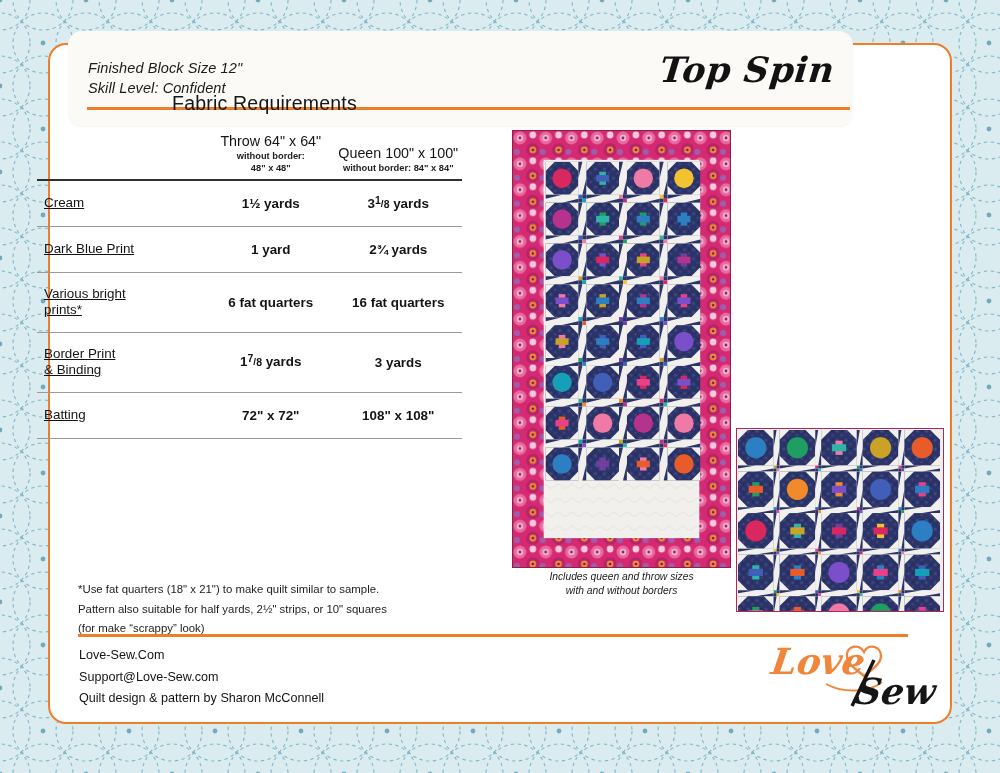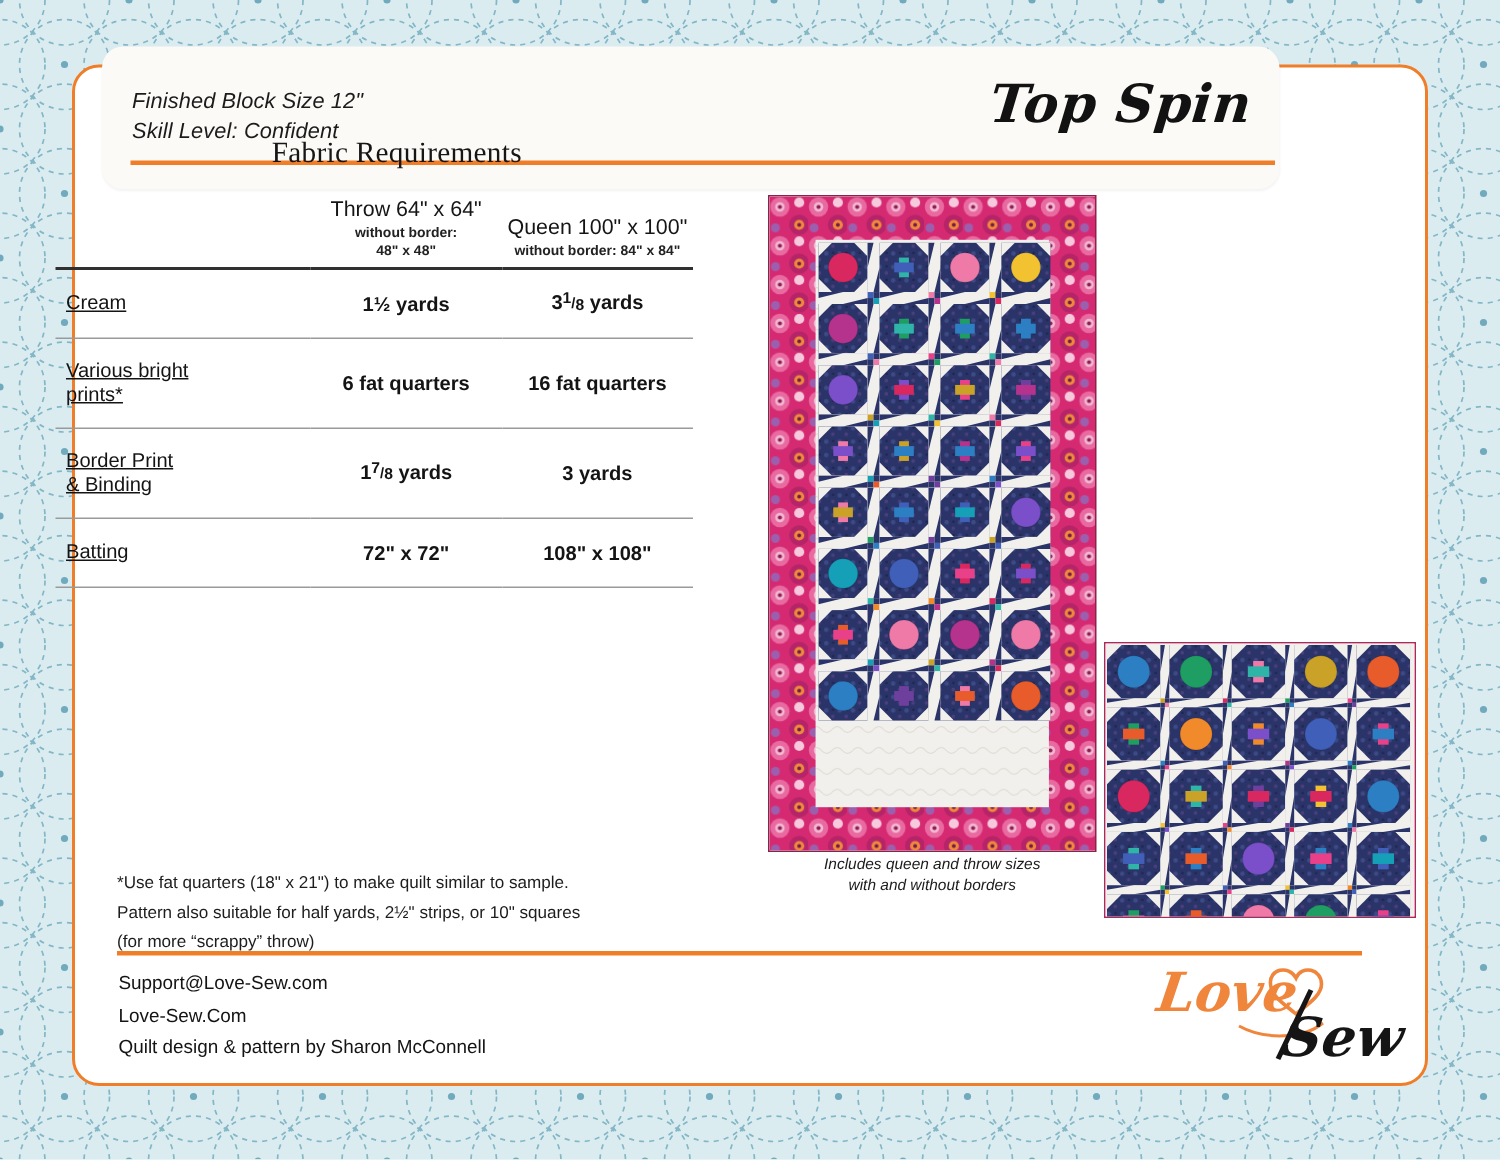--- a/index.html
+++ b/index.html
@@ -89,21 +89,20 @@
     top: 92px;
     width: 425px;
     z-index: 4;
   }
   #fabric-heading {
     text-align: center;
     font-size: 19.5px;
     color: #161616;
     letter-spacing: 0.2px;
     padding-left: 30px;
-    font-family: Liberation Serif, serif;
   }
 
   
   #fabric-table {
     width: 425px;
     border-collapse: collapse;
     margin-top: 18px;
     table-layout: fixed;
   }
   #fabric-table col.c-label { width: 40%; }
@@ -301,20 +300,25 @@
             <span>without border: 84" x 84"</span>
           </div>
         </th>
       </tr>
     </thead>
     <tbody id="fabric-tbody">
         <tr>
           <td class="cell-label">Cream</td>
           <td class="cell-amt">1½ yards</td>
           <td class="cell-amt">3<span class="frac"><sup>1</sup><span class="bar">/</span><sub>8</sub></span> yards</td>
+        </tr>
+        <tr>
+          <td class="cell-label">Dark Blue Print</td>
+          <td class="cell-amt">1 yard</td>
+          <td class="cell-amt">2¾ yards</td>
         </tr>
         <tr>
           <td class="cell-label">Various bright<br>prints*</td>
           <td class="cell-amt">6 fat quarters</td>
           <td class="cell-amt">16 fat quarters</td>
         </tr>
         <tr>
           <td class="cell-label">Border Print<br>&amp; Binding</td>
           <td class="cell-amt">1<span class="frac"><sup>7</sup><span class="bar">/</span><sub>8</sub></span> yards</td>
           <td class="cell-amt">3 yards</td>
@@ -1195,28 +1199,28 @@
         <polygon points="205,205 195.1,205 205,195.1" fill="#f2f0ec"></polygon>
         <rect x="183.4" y="179.8" width="7.2" height="14.400000000000002" fill="#e8418a"></rect>
         <rect x="179.8" y="183.4" width="14.400000000000002" height="7.2" fill="#3f5fb8"></rect>
       </g>
   </svg>
 </div>
 
 <div id="footnote">
   <div>*Use fat quarters (18" x 21")  to make quilt similar to sample.</div>
   <div>Pattern also suitable for half yards, 2½" strips, or 10" squares</div>
-  <div>(for more “scrappy” throw)</div>
+  <div>(for make “scrappy” look)</div>
 </div>
 
 <div id="footer-rule"></div>
 
 <div id="contact-block">
+  <div>Love-Sew.Com</div>
   <div>Support@Love-Sew.com</div>
-  <div>Love-Sew.Com</div>
   <div>Quilt design &amp; pattern by Sharon McConnell</div>
 </div>
 
 <div id="love-sew-logo">
   <svg viewBox="0 0 185 80">
     <text x="8" y="42" id="logo-love" font-family="DejaVu Serif, serif" font-size="36" font-style="italic" font-weight="bold" fill="#f0853c" transform="skewX(-8)">Love</text>
     <path d="M96 20 c-5 -9 -18 -6 -17 4 c0 8 10 14 17 20 c7 -6 17 -12 17 -20 c0 -10 -13 -13 -17 -4 z" fill="none" stroke="#f0853c" stroke-width="2.4"></path>
     <path d="M58 52 c18 10 44 8 56 -2" fill="none" stroke="#f0853c" stroke-width="2"></path>
     <line x1="106" y1="28" x2="84" y2="74" stroke="#151515" stroke-width="3.4"></line>
     <text x="96" y="72" id="logo-sew" font-family="DejaVu Serif, serif" font-size="36" font-style="italic" font-weight="bold" fill="#151515" transform="skewX(-8)">Sew</text>

